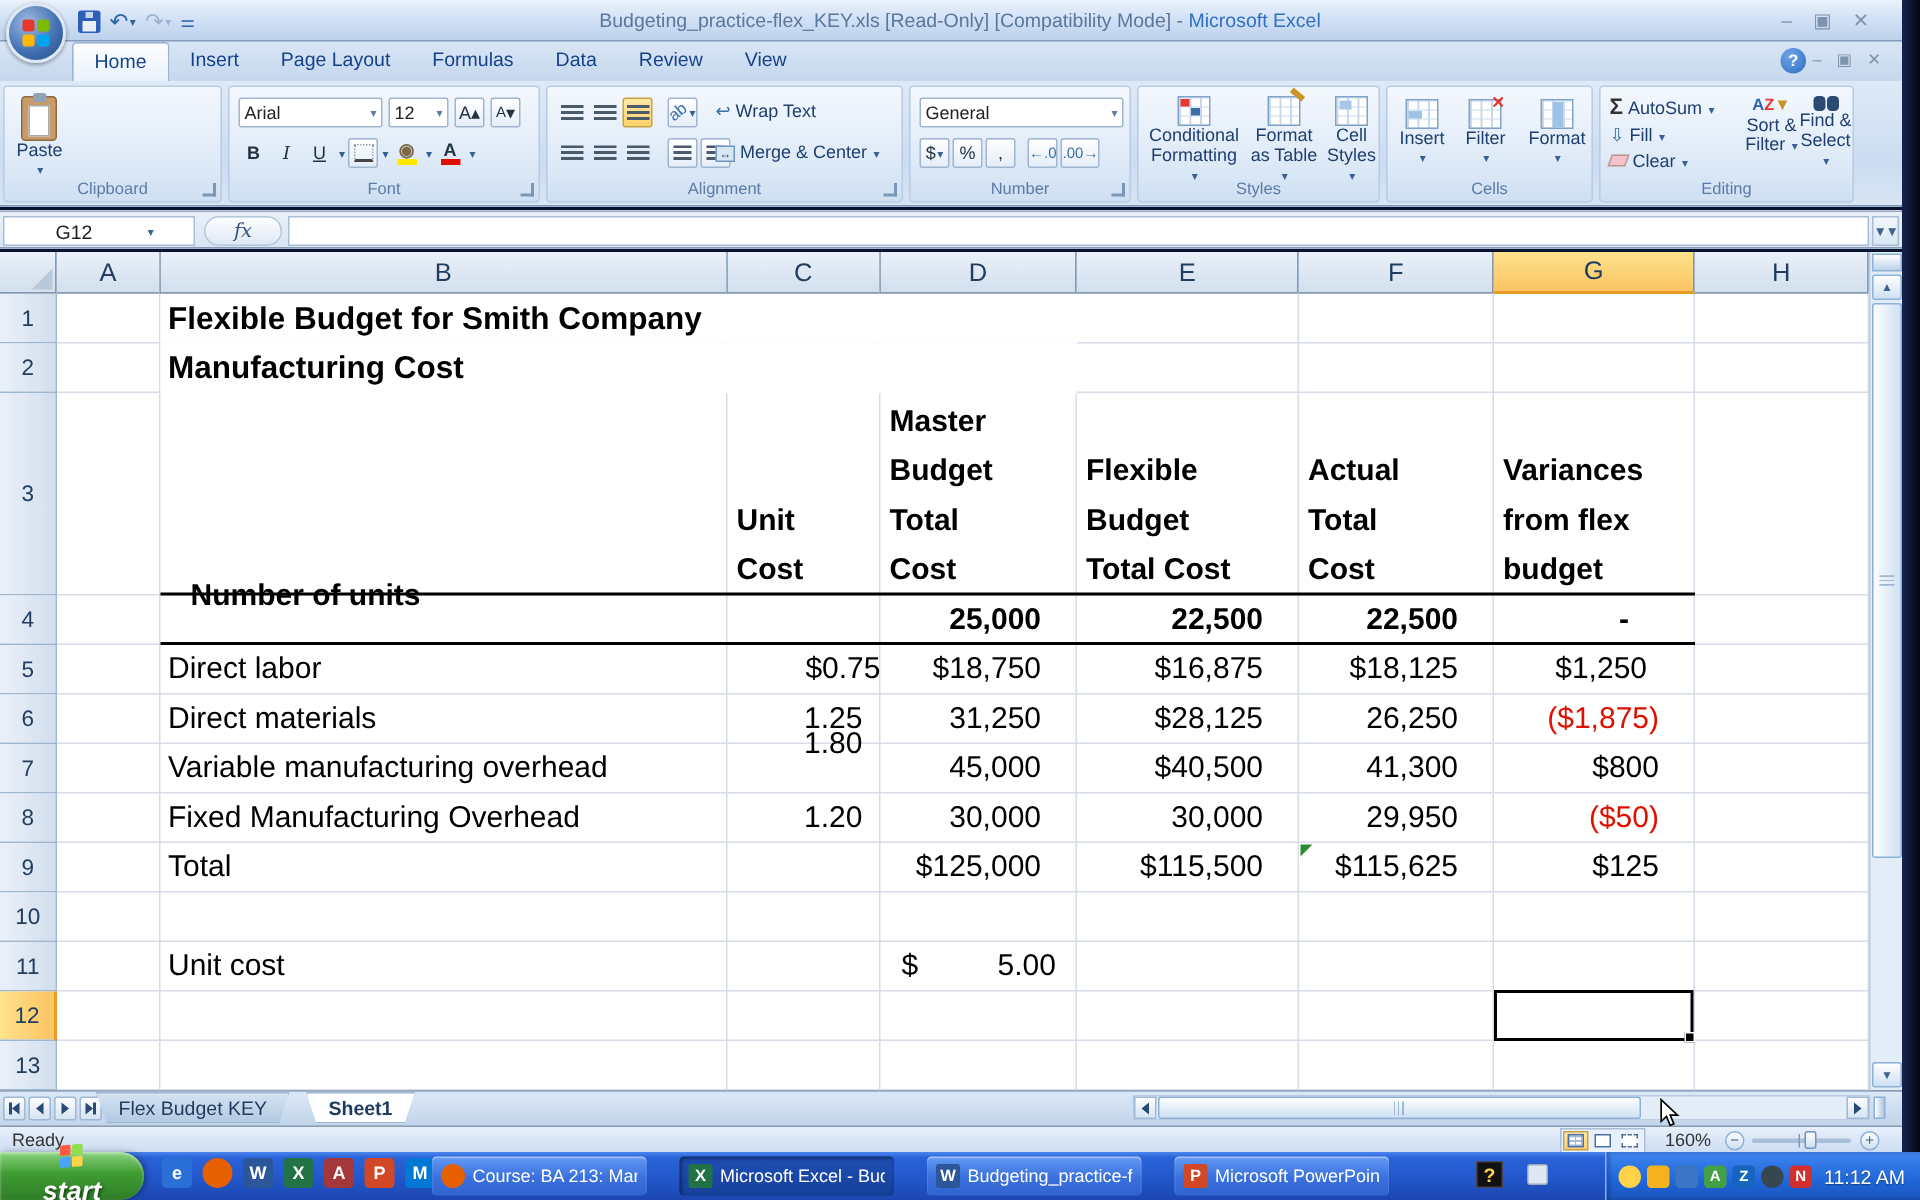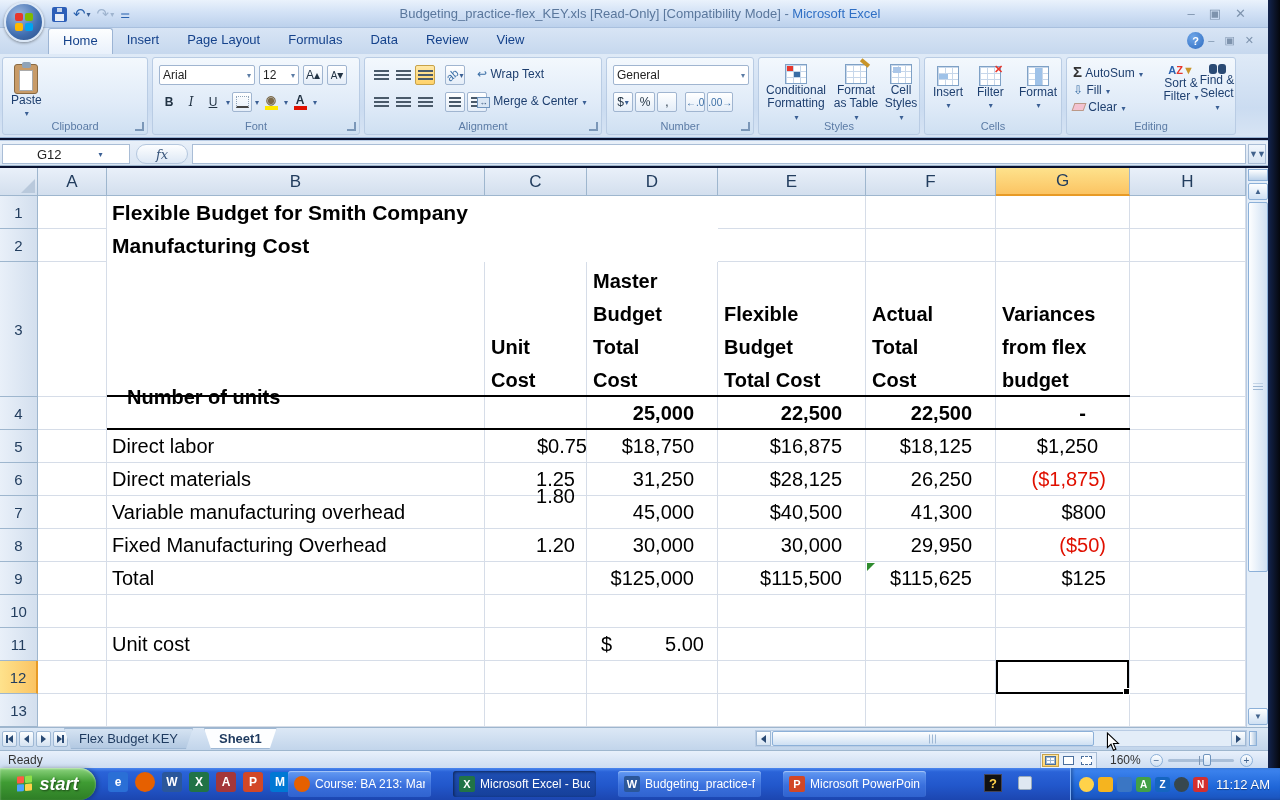--- a/index.html
+++ b/index.html
@@ -165,21 +165,21 @@
   #ztrack { position:absolute; left:1168px; top:8px; width:66px; height:3px; background:#aabfd8; border-radius:2px; }
   #znotch { position:absolute; left:1199px; top:5px; width:1px; height:9px; background:#8098b5; }
   #zthumb { position:absolute; left:1203px; top:3px; width:8px; height:12px; background:linear-gradient(#fdfeff,#cfe0f3); border:1px solid #6f94bd; border-radius:2px; }
 
   
   #taskbar { left:0; top:768px; width:1280px; height:32px;
     background:linear-gradient(#4a86ee,#2a63d8 12%,#2257cb 55%,#1c46b0); }
   #startbtn { position:absolute; left:0; top:0; width:96px; height:32px; border-radius:0 16px 16px 0;
     background:linear-gradient(#8cd47e,#3f9c33 45%,#2e7d26); box-shadow:inset 0 1px 2px rgba(255,255,255,.5), 2px 0 4px rgba(0,0,0,.3);
     display:flex; align-items:center; justify-content:center; gap:6px;
-    color:#fff; font-size:18px; font-weight:bold; font-style:italic; text-shadow:1px 1px 2px rgba(0,0,0,.5); }
+    color:#fff; font-size:18px; font-weight:bold; font-style:italic; text-shadow:1px 1px 2px rgba(0,0,0,.5);flex-direction:column; }
   .flag { width:16px; height:16px; display:grid; grid-template-columns:7px 7px; grid-template-rows:7px 7px; gap:1px; transform:skewY(-5deg); }
   .flag i { border-radius:1px; }
   .f1{background:#ff5a45;} .f2{background:#8fe04a;} .f3{background:#4aa3ff;} .f4{background:#ffd24a;}
   #qlaunch { position:absolute; left:108px; top:4px; display:flex; gap:7px; align-items:center; }
   .ql { width:20px; height:20px; border-radius:3px; display:flex; align-items:center; justify-content:center;
     color:#fff; font-size:12px; font-weight:bold; }
   .tbtn { position:absolute; top:3px; height:26px; width:143px; border-radius:3px;
     background:linear-gradient(#639af3,#3a70dd 55%,#3063cf); box-shadow:inset 0 1px 1px rgba(255,255,255,.45);
     display:flex; align-items:center; gap:5px; padding:0 6px; color:#fff; font-size:12px; }
   .tbtn.active { background:linear-gradient(#1e4fb4,#16409a); box-shadow:inset 1px 1px 3px rgba(0,0,0,.5); }

